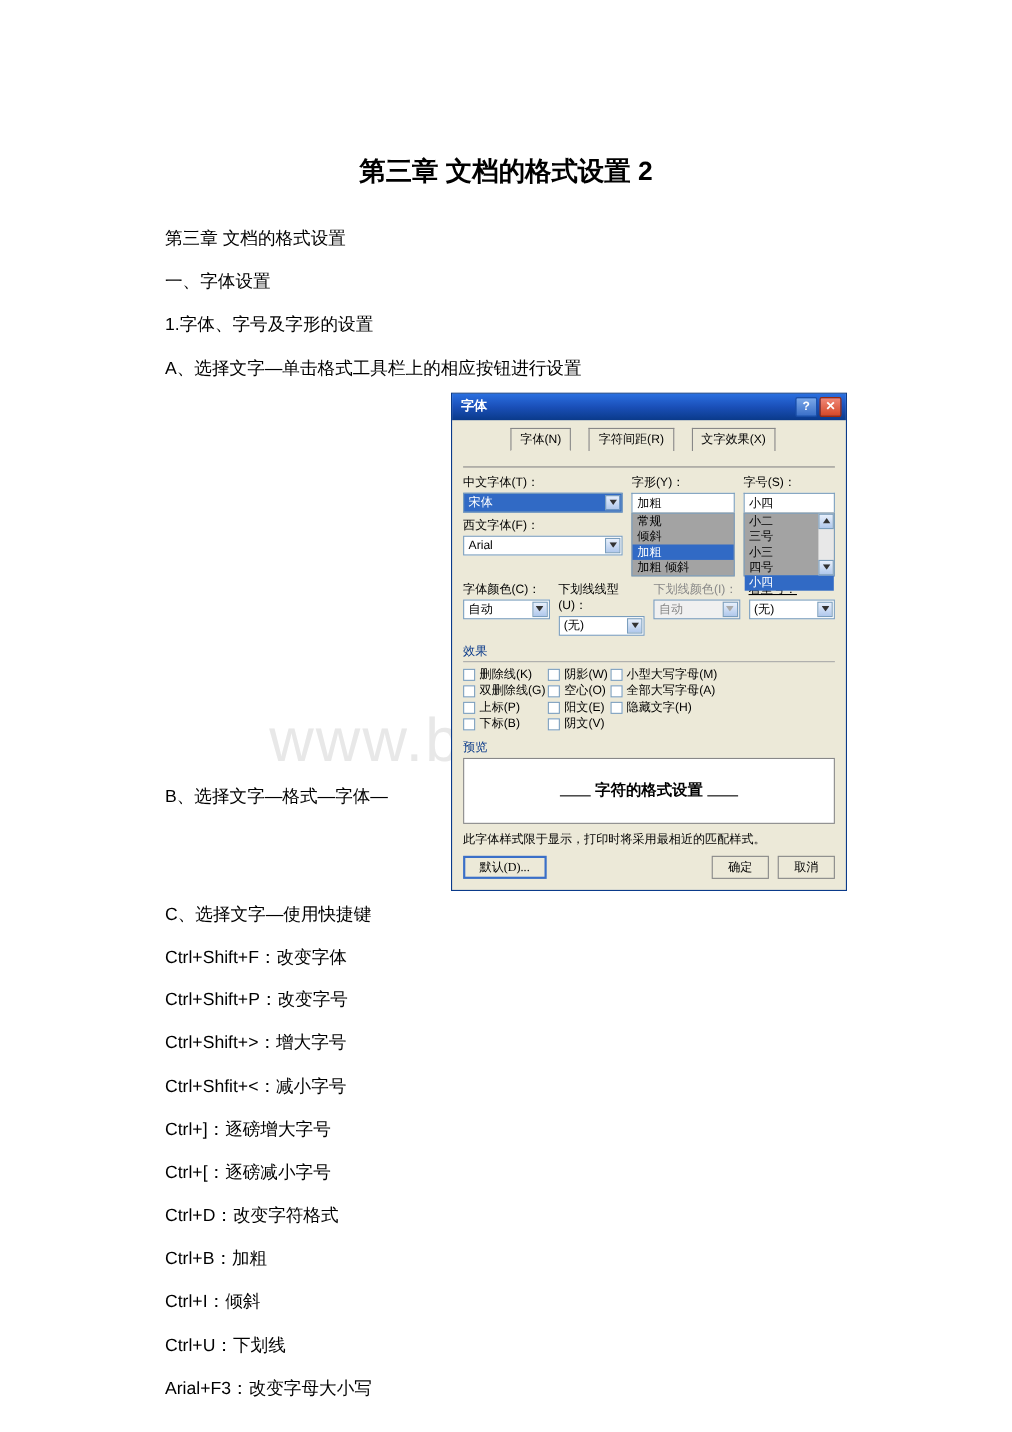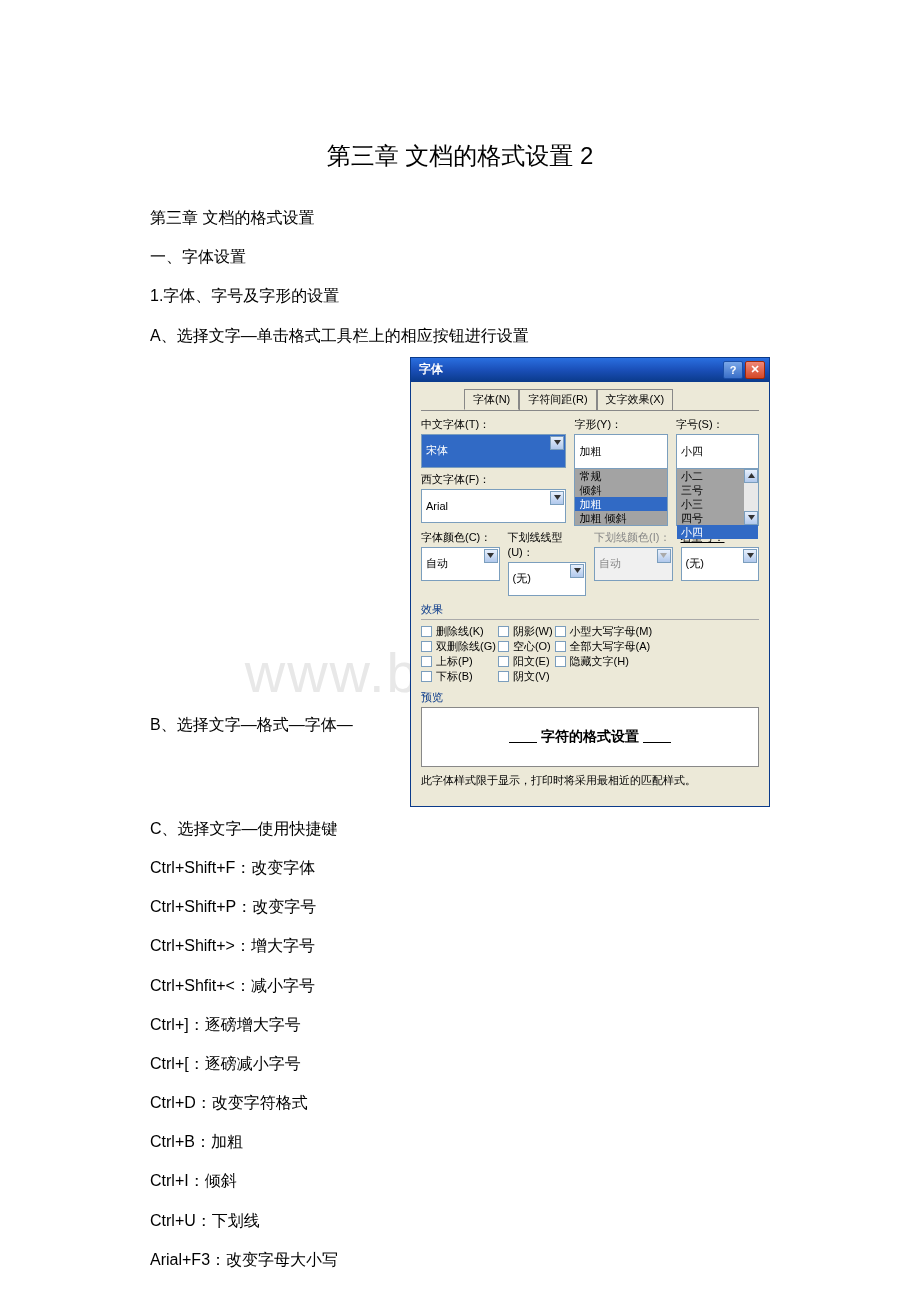--- a/index.html
+++ b/index.html
@@ -6,21 +6,21 @@
     body {
       font-family: "Microsoft YaHei", "SimSun", sans-serif;
       background: #fff;
       width: 920px;
       margin: 0 auto;
       padding: 140px 150px 60px 150px;
       position: relative;
     }
     .doc-title {
       font-size: 24px;
-      font-weight: normal;
+      font-weight: bold;
       text-align: center;
       margin-bottom: 28px;
     }
     .body-line {
       font-size: 16px;
       line-height: 2.2;
       margin-bottom: 4px;
     }
     .float-wrap {
       float: right;
@@ -63,22 +63,22 @@
       color:#fff;
     }
     .tb-close {
       background: linear-gradient(to bottom,#f08878,#d44828);
       border: 1px solid #a02808;
       color:#fff;
     }
     .dlg-body { padding: 6px 10px 10px 10px; }
     .tabs {
       display: flex;
-      gap: 0;
-      margin-bottom: 2px;
+      gap: 16px;
+      margin-bottom: 16px;
       padding-left: 43px;
     }
     .tab {
       padding: 2px 8px;
       border: 1px solid #888;
       border-bottom: none;
       background: #ece9d8;
       position: relative;
       top: 1px;
     }
@@ -93,21 +93,21 @@
       padding-top: 6px;
     }
     .row { display: flex; gap: 8px; margin-bottom: 4px; }
     .col { display: flex; flex-direction: column; }
     .lbl { margin-bottom: 2px; }
     .combo {
       display: flex;
       align-items: center;
       background: #fff;
       border: 1px solid #7b9ebd;
-      height: 34px;
+      height: 18px;
       padding: 0 16px 0 4px;
       position: relative;
       white-space: nowrap;
       overflow: hidden;
     }
     .combo .arrow {
       position: absolute; right: 1px; top: 1px; width: 14px; height: 14px;
       background: linear-gradient(to bottom,#e8f0fc,#b0c8ec);
       border: 1px solid #7b9ebd;
       display:flex;align-items:center;justify-content:center;
@@ -373,20 +373,26 @@
           </div>
 
           <div class="section-hdr">预览</div>
           <div class="preview-box">
             <span class="u">&nbsp;&nbsp;&nbsp;&nbsp;&nbsp;&nbsp;&nbsp;&nbsp;</span>
             <span>字符的格式设置</span>
             <span class="u">&nbsp;&nbsp;&nbsp;&nbsp;&nbsp;&nbsp;&nbsp;&nbsp;</span>
           </div>
           <div class="hint">此字体样式限于显示，打印时将采用最相近的匹配样式。</div>
 
+          <div class="dlg-buttons">
+            <button class="btn focus">默认(D)...</button>
+            <span class="spacer"></span>
+            <button class="btn">确定</button>
+            <button class="btn">取消</button>
+          </div>
         </div>
       </div>
     </div>
   </div>
 
   <div style="height:350px"></div>
   <p class="body-line">B、选择文字—格式—字体—</p>
 </div>
 
 <p class="body-line">C、选择文字—使用快捷键</p>

